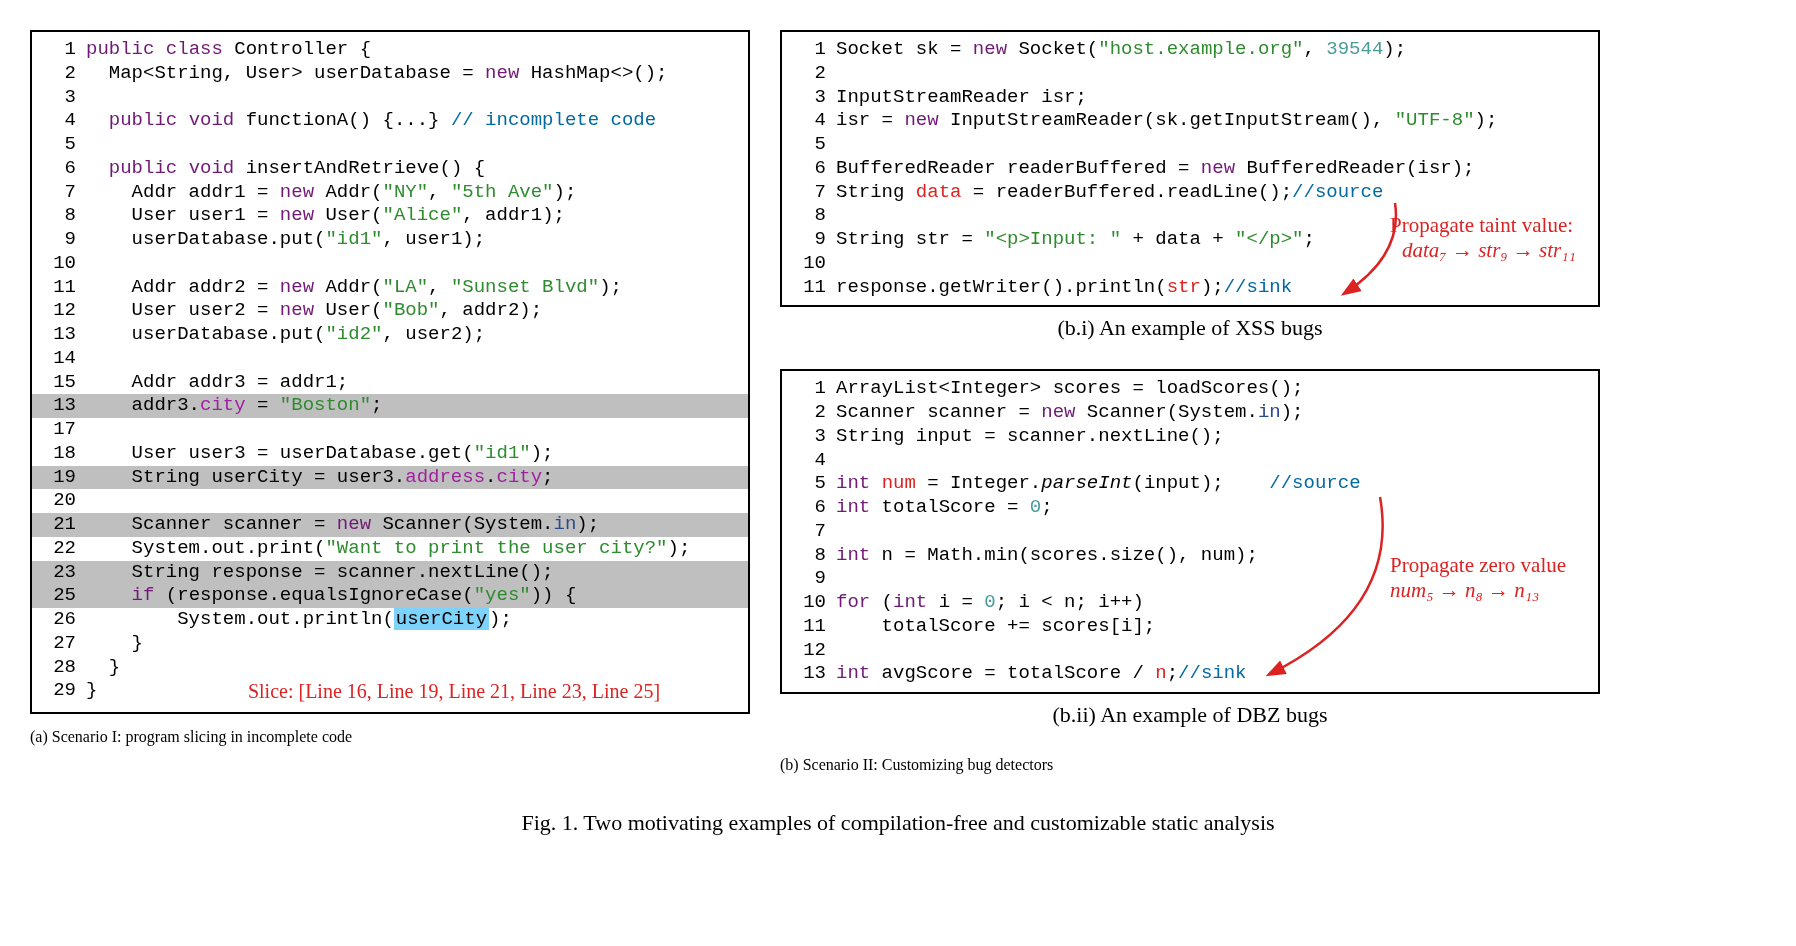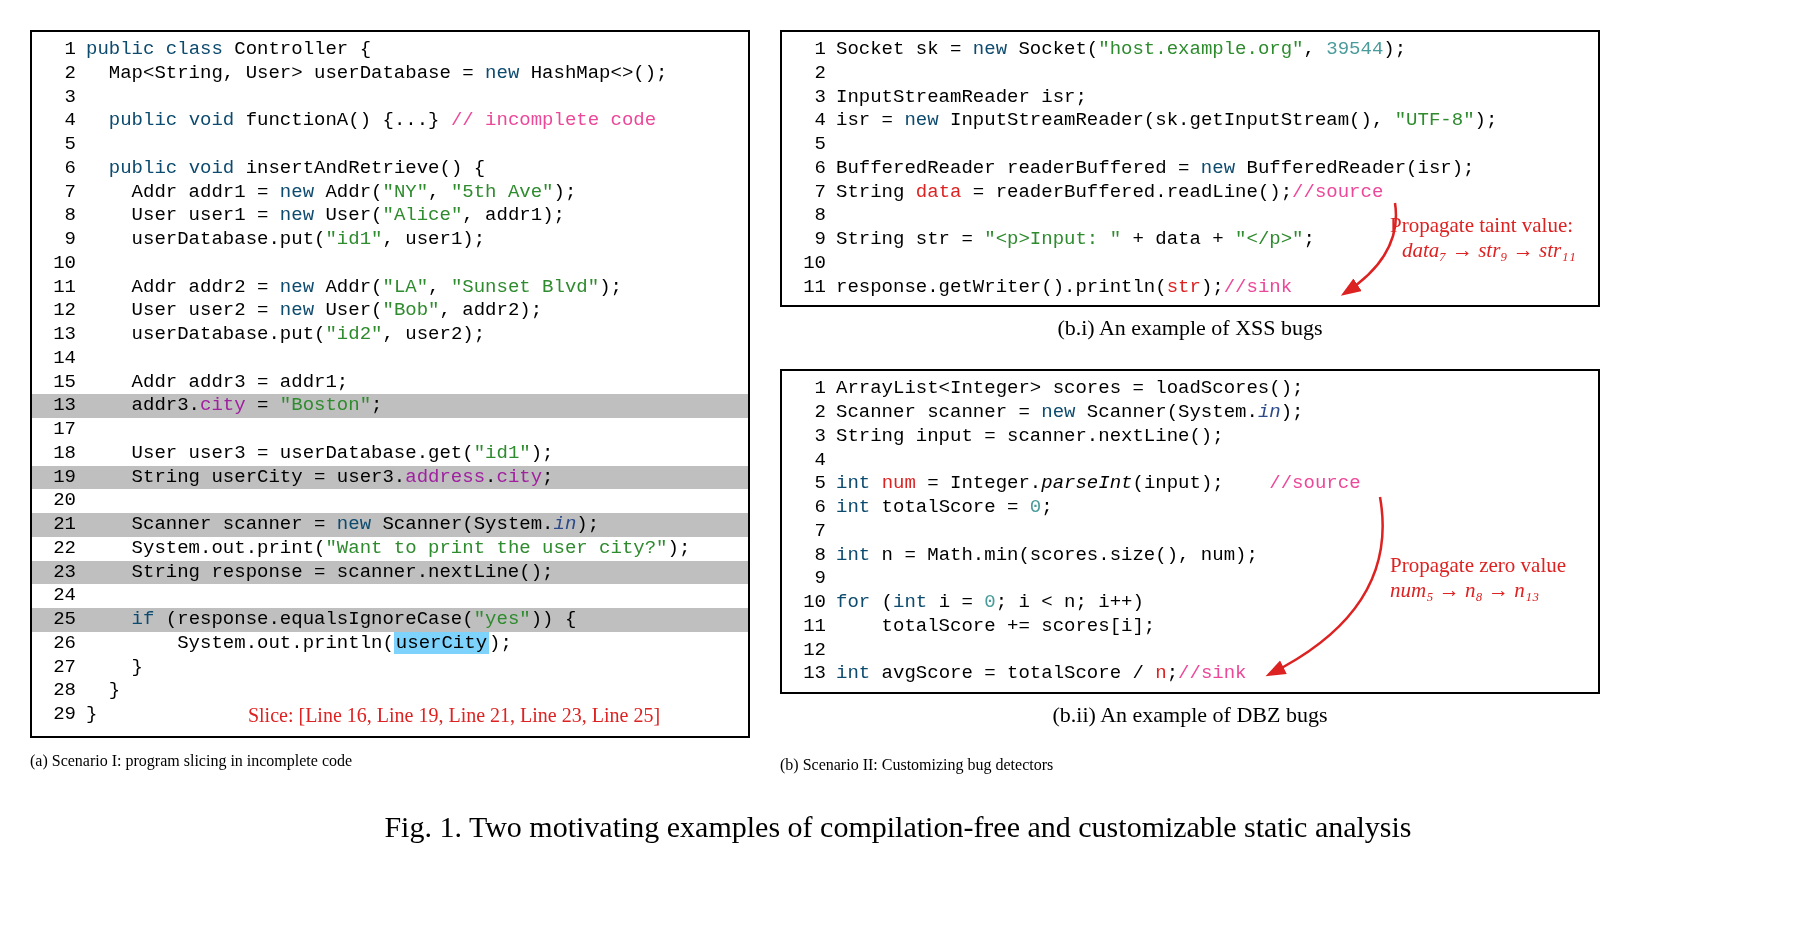--- a/index.html
+++ b/index.html
@@ -40,45 +40,45 @@
     .lineno {
       display: inline-block;
       width: 36px;
       text-align: right;
       margin-right: 10px;
       color: #000;
     }
     .code-content {
       flex: 1;
     }
-    .kw { color: #0c4a6e; }
+    .kw { color: #701a75; }
     .str { color: #2e8b2e; }
     .str2 { color: #2e8b2e; }
     .num { color: #4a9b9b; }
-    .cmt { color: #ec4899; }
+    .cmt { color: #0369a1; }
     .prop { color: #a020a0; text-align: center; }
-    .ital { font-style: italic; color: #2a4a8a; }
+    .ital { color: #2a4a8a; }
     .red { color: #d22; }
     .redbox {
       background: #7dd3fc;
       padding: 0 2px;
     }
     .caption {
       text-align: left;
       font-size: 16px;
       margin-top: 14px;
     }
     .caption-small {
       text-align: center;
       font-size: 22px;
       margin-top: 8px;
     }
     .main-caption {
       text-align: center;
-      font-size: 30px;
+      font-size: 22px;
       margin-top: 36px;
     }
     .slice-text {
       color: #d22;
       font-size: 20px;
       text-align: center;
       padding: 2px 0 2px 120px;
       font-family: 'Times New Roman', Times, serif;
       margin-left: 8px;
     }
@@ -121,21 +121,20 @@
           <div class="code-line"><span class="lineno">14</span><span class="code-content"></span></div>
           <div class="code-line"><span class="lineno">15</span><span class="code-content">    Addr addr3 = addr1;</span></div>
           <div class="code-line highlighted"><span class="lineno">13</span><span class="code-content">    addr3.<span class="prop">city</span> = <span class="str">"Boston"</span>;</span></div>
           <div class="code-line"><span class="lineno">17</span><span class="code-content"></span></div>
           <div class="code-line"><span class="lineno">18</span><span class="code-content">    User user3 = userDatabase.get(<span class="str">"id1"</span>);</span></div>
           <div class="code-line highlighted"><span class="lineno">19</span><span class="code-content">    String userCity = user3.<span class="prop">address</span>.<span class="prop">city</span>;</span></div>
           <div class="code-line"><span class="lineno">20</span><span class="code-content"></span></div>
           <div class="code-line highlighted"><span class="lineno">21</span><span class="code-content">    Scanner scanner = <span class="kw">new</span> Scanner(System.<span class="ital">in</span>);</span></div>
           <div class="code-line"><span class="lineno">22</span><span class="code-content">    System.out.print(<span class="str">"Want to print the user city?"</span>);</span></div>
           <div class="code-line highlighted"><span class="lineno">23</span><span class="code-content">    String response = scanner.nextLine();</span></div>
-          <div class="code-line"><span class="lineno">24</span><span class="code-content"></span></div>
           <div class="code-line highlighted"><span class="lineno">25</span><span class="code-content">    <span class="kw">if</span> (response.equalsIgnoreCase(<span class="str">"yes"</span>)) {</span></div>
           <div class="code-line"><span class="lineno">26</span><span class="code-content">        System.out.println(<span class="redbox">userCity</span>);</span></div>
           <div class="code-line"><span class="lineno">27</span><span class="code-content">    }</span></div>
           <div class="code-line"><span class="lineno">28</span><span class="code-content">  }</span></div>
           <div class="code-line"><span class="lineno">29</span><span class="code-content">}</span></div>
         </div>
       <div class="slice-text" style="margin-top:-26px;">Slice: [Line 16, Line 19, Line 21, Line 23, Line 25]</div>
     </div>
     <div class="caption">(a) Scenario I: program slicing in incomplete code</div>
   </div>

